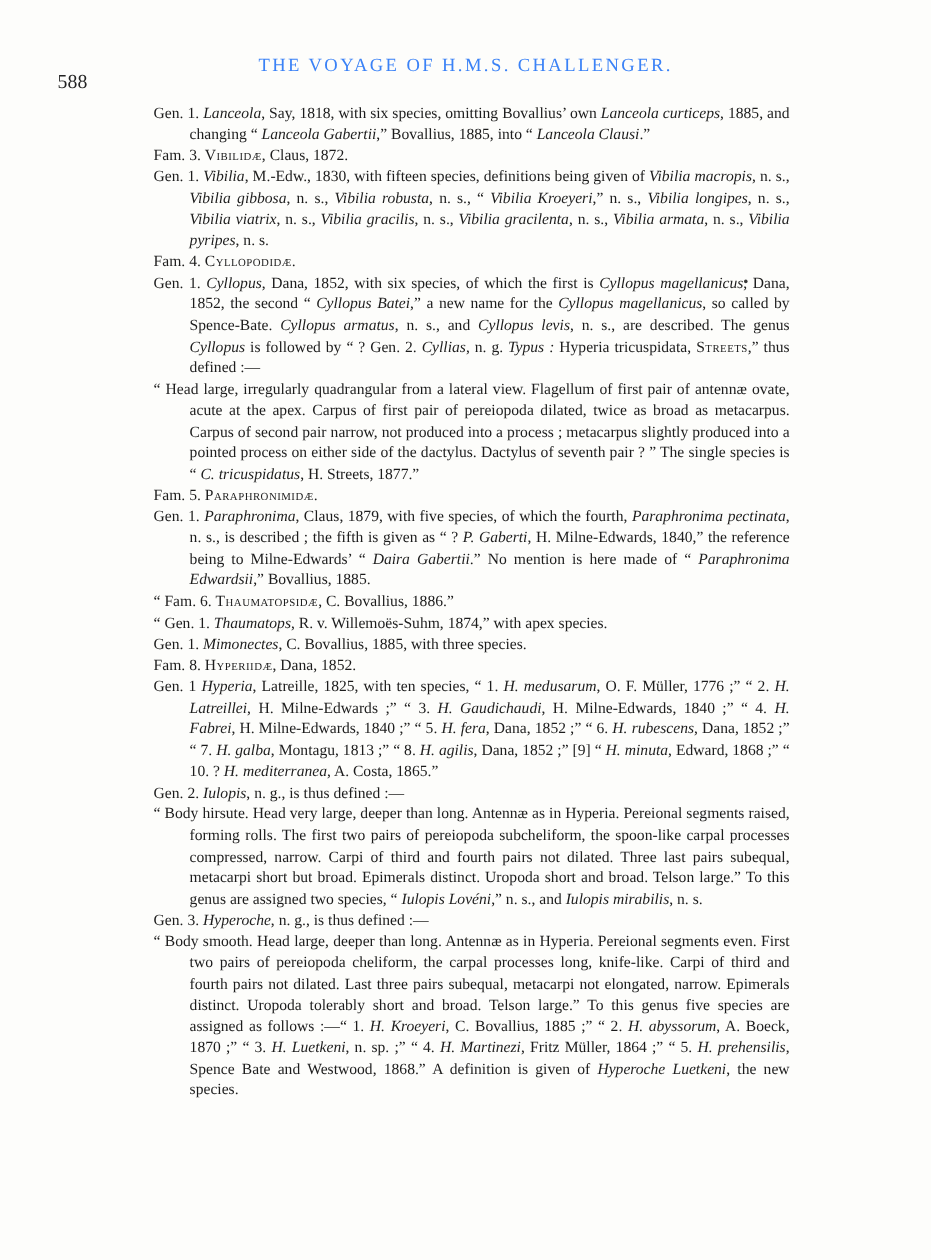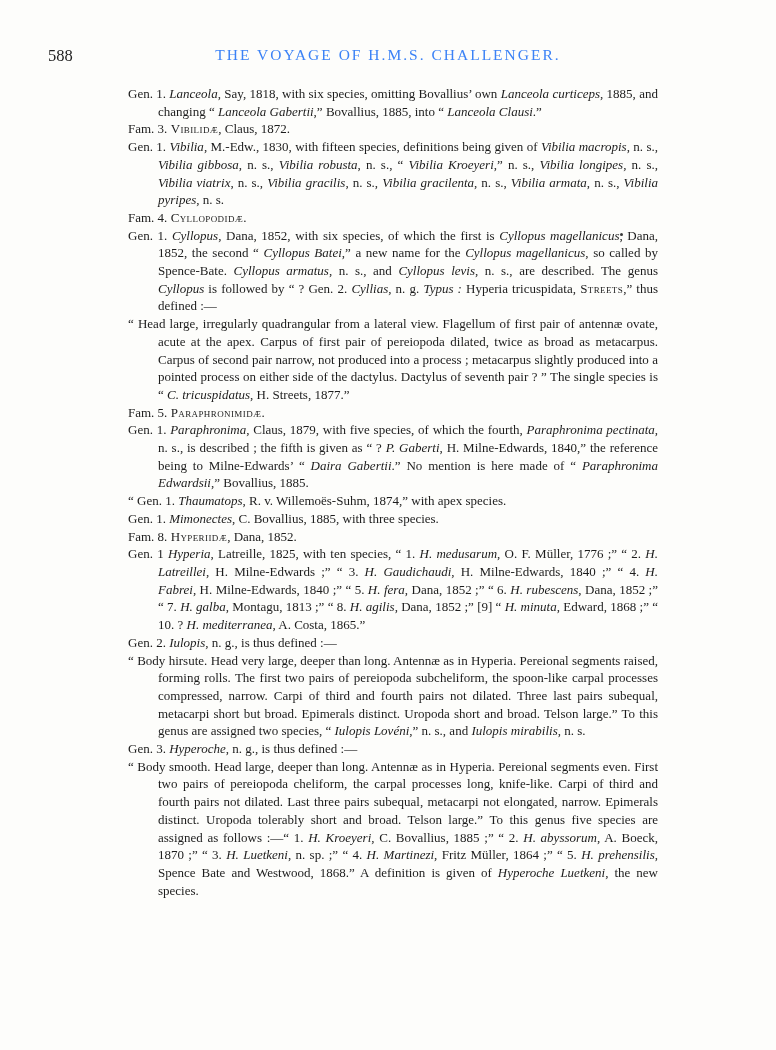--- a/index.html
+++ b/index.html
@@ -19,21 +19,21 @@
   .page-header {
     position: absolute;
     top: 46px;
     left: 0;
     width: 100%;
     height: 22px;
   }
   .page-number {
     position: absolute;
     left: 48px;
-    top: 0;
+    top: 12px;
     font-size: 16.5px;
     color: #222;
   }
   .running-title {
     display: block;
     text-align: center;
     font-size: 15.5px;
     letter-spacing: 2px;
     color: #3b82f6;
   }
@@ -73,20 +73,21 @@
   </div>
   <div class="content">
       <p class="para"><span>Gen. 1. </span><span class="it">Lanceola</span><span>, Say, 1818, with six species, omitting Bovallius’ own </span><span class="it">Lanceola curticeps</span><span>, 1885, and changing “ </span><span class="it">Lanceola Gabertii</span><span>,” Bovallius, 1885, into “ </span><span class="it">Lanceola Clausi</span><span>.”</span></p>
       <p class="para"><span>Fam. 3. </span><span class="sc">Vibilidæ</span><span>, Claus, 1872.</span></p>
       <p class="para"><span>Gen. 1. </span><span class="it">Vibilia</span><span>, M.-Edw., 1830, with fifteen species, definitions being given of </span><span class="it">Vibilia macropis</span><span>, n. s., </span><span class="it">Vibilia gibbosa</span><span>, n. s., </span><span class="it">Vibilia robusta</span><span>, n. s., “ </span><span class="it">Vibilia Kroeyeri</span><span>,” n. s., </span><span class="it">Vibilia longipes</span><span>, n. s., </span><span class="it">Vibilia viatrix</span><span>, n. s., </span><span class="it">Vibilia gracilis</span><span>, n. s., </span><span class="it">Vibilia gracilenta</span><span>, n. s., </span><span class="it">Vibilia armata</span><span>, n. s., </span><span class="it">Vibilia pyripes</span><span>, n. s.</span></p>
       <p class="para"><span>Fam. 4. </span><span class="sc">Cyllopodidæ</span><span>.</span></p>
       <p class="para"><span>Gen. 1. </span><span class="it">Cyllopus</span><span>, Dana, 1852, with six species, of which the first is </span><span class="it">Cyllopus magellanicus</span><span>, Dana, 1852, the second “ </span><span class="it">Cyllopus Batei</span><span>,” a new name for the </span><span class="it">Cyllopus magellanicus</span><span>, so called by Spence-Bate. </span><span class="it">Cyllopus armatus</span><span>, n. s., and </span><span class="it">Cyllopus levis</span><span>, n. s., are described. The genus </span><span class="it">Cyllopus</span><span> is followed by “ ? Gen. 2. </span><span class="it">Cyllias</span><span>, n. g. </span><span class="it">Typus :</span><span> Hyperia tricuspidata, </span><span class="sc">Streets</span><span>,” thus defined :—</span></p>
       <p class="para"><span>“ Head large, irregularly quadrangular from a lateral view. Flagellum of first pair of antennæ ovate, acute at the apex. Carpus of first pair of pereiopoda dilated, twice as broad as metacarpus. Carpus of second pair narrow, not produced into a process ; metacarpus slightly produced into a pointed process on either side of the dactylus. Dactylus of seventh pair ? ” The single species is “ </span><span class="it">C. tricuspidatus</span><span>, H. Streets, 1877.”</span></p>
       <p class="para"><span>Fam. 5. </span><span class="sc">Paraphronimidæ</span><span>.</span></p>
       <p class="para"><span>Gen. 1. </span><span class="it">Paraphronima</span><span>, Claus, 1879, with five species, of which the fourth, </span><span class="it">Paraphronima pectinata</span><span>, n. s., is described ; the fifth is given as “ ? </span><span class="it">P. Gaberti</span><span>, H. Milne-Edwards, 1840,” the reference being to Milne-Edwards’ “ </span><span class="it">Daira Gabertii</span><span>.” No mention is here made of “ </span><span class="it">Paraphronima Edwardsii</span><span>,” Bovallius, 1885.</span></p>
+      <p class="para"><span>“ Fam. 6. </span><span class="sc">Thaumatopsidæ</span><span>, C. Bovallius, 1886.”</span></p>
       <p class="para"><span>“ Gen. 1. </span><span class="it">Thaumatops</span><span>, R. v. Willemoës-Suhm, 1874,” with apex species.</span></p>
       <p class="para"><span>Gen. 1. </span><span class="it">Mimonectes</span><span>, C. Bovallius, 1885, with three species.</span></p>
       <p class="para"><span>Fam. 8. </span><span class="sc">Hyperiidæ</span><span>, Dana, 1852.</span></p>
       <p class="para"><span>Gen. 1 </span><span class="it">Hyperia</span><span>, Latreille, 1825, with ten species, “ 1. </span><span class="it">H. medusarum</span><span>, O. F. Müller, 1776 ;” “ 2. </span><span class="it">H. Latreillei</span><span>, H. Milne-Edwards ;” “ 3. </span><span class="it">H. Gaudichaudi</span><span>, H. Milne-Edwards, 1840 ;” “ 4. </span><span class="it">H. Fabrei</span><span>, H. Milne-Edwards, 1840 ;” “ 5. </span><span class="it">H. fera</span><span>, Dana, 1852 ;” “ 6. </span><span class="it">H. rubescens</span><span>, Dana, 1852 ;” “ 7. </span><span class="it">H. galba</span><span>, Montagu, 1813 ;” “ 8. </span><span class="it">H. agilis</span><span>, Dana, 1852 ;” [9] “ </span><span class="it">H. minuta</span><span>, Edward, 1868 ;” “ 10. ? </span><span class="it">H. mediterranea</span><span>, A. Costa, 1865.”</span></p>
       <p class="para"><span>Gen. 2. </span><span class="it">Iulopis</span><span>, n. g., is thus defined :—</span></p>
       <p class="para"><span>“ Body hirsute. Head very large, deeper than long. Antennæ as in Hyperia. Pereional segments raised, forming rolls. The first two pairs of pereiopoda subcheliform, the spoon-like carpal processes compressed, narrow. Carpi of third and fourth pairs not dilated. Three last pairs subequal, metacarpi short but broad. Epimerals distinct. Uropoda short and broad. Telson large.” To this genus are assigned two species, “ </span><span class="it">Iulopis Lovéni</span><span>,” n. s., and </span><span class="it">Iulopis mirabilis</span><span>, n. s.</span></p>
       <p class="para"><span>Gen. 3. </span><span class="it">Hyperoche</span><span>, n. g., is thus defined :—</span></p>
       <p class="para"><span>“ Body smooth. Head large, deeper than long. Antennæ as in Hyperia. Pereional segments even. First two pairs of pereiopoda cheliform, the carpal processes long, knife-like. Carpi of third and fourth pairs not dilated. Last three pairs subequal, metacarpi not elongated, narrow. Epimerals distinct. Uropoda tolerably short and broad. Telson large.” To this genus five species are assigned as follows :—“ 1. </span><span class="it">H. Kroeyeri</span><span>, C. Bovallius, 1885 ;” “ 2. </span><span class="it">H. abyssorum</span><span>, A. Boeck, 1870 ;” “ 3. </span><span class="it">H. Luetkeni</span><span>, n. sp. ;” “ 4. </span><span class="it">H. Martinezi</span><span>, Fritz Müller, 1864 ;” “ 5. </span><span class="it">H. prehensilis</span><span>, Spence Bate and Westwood, 1868.” A definition is given of </span><span class="it">Hyperoche Luetkeni</span><span>, the new species.</span></p>
     </div>
   <span class="speck"></span>

